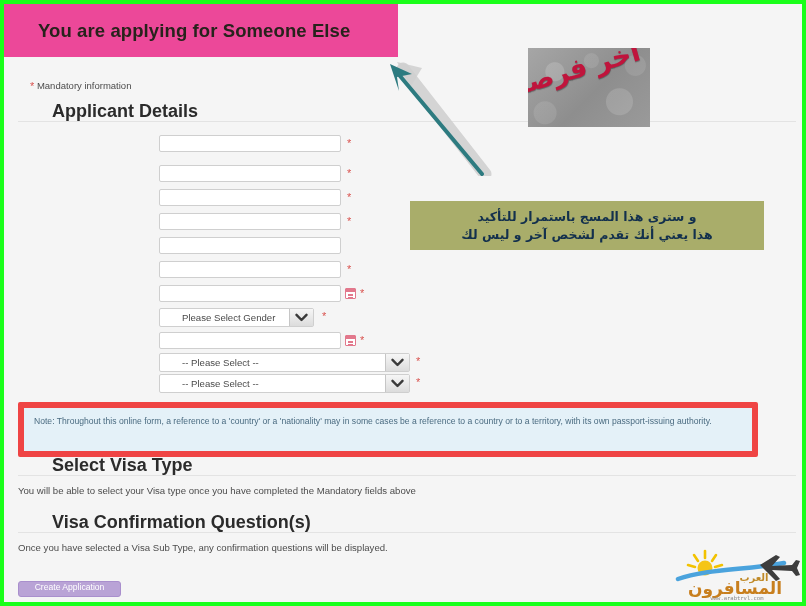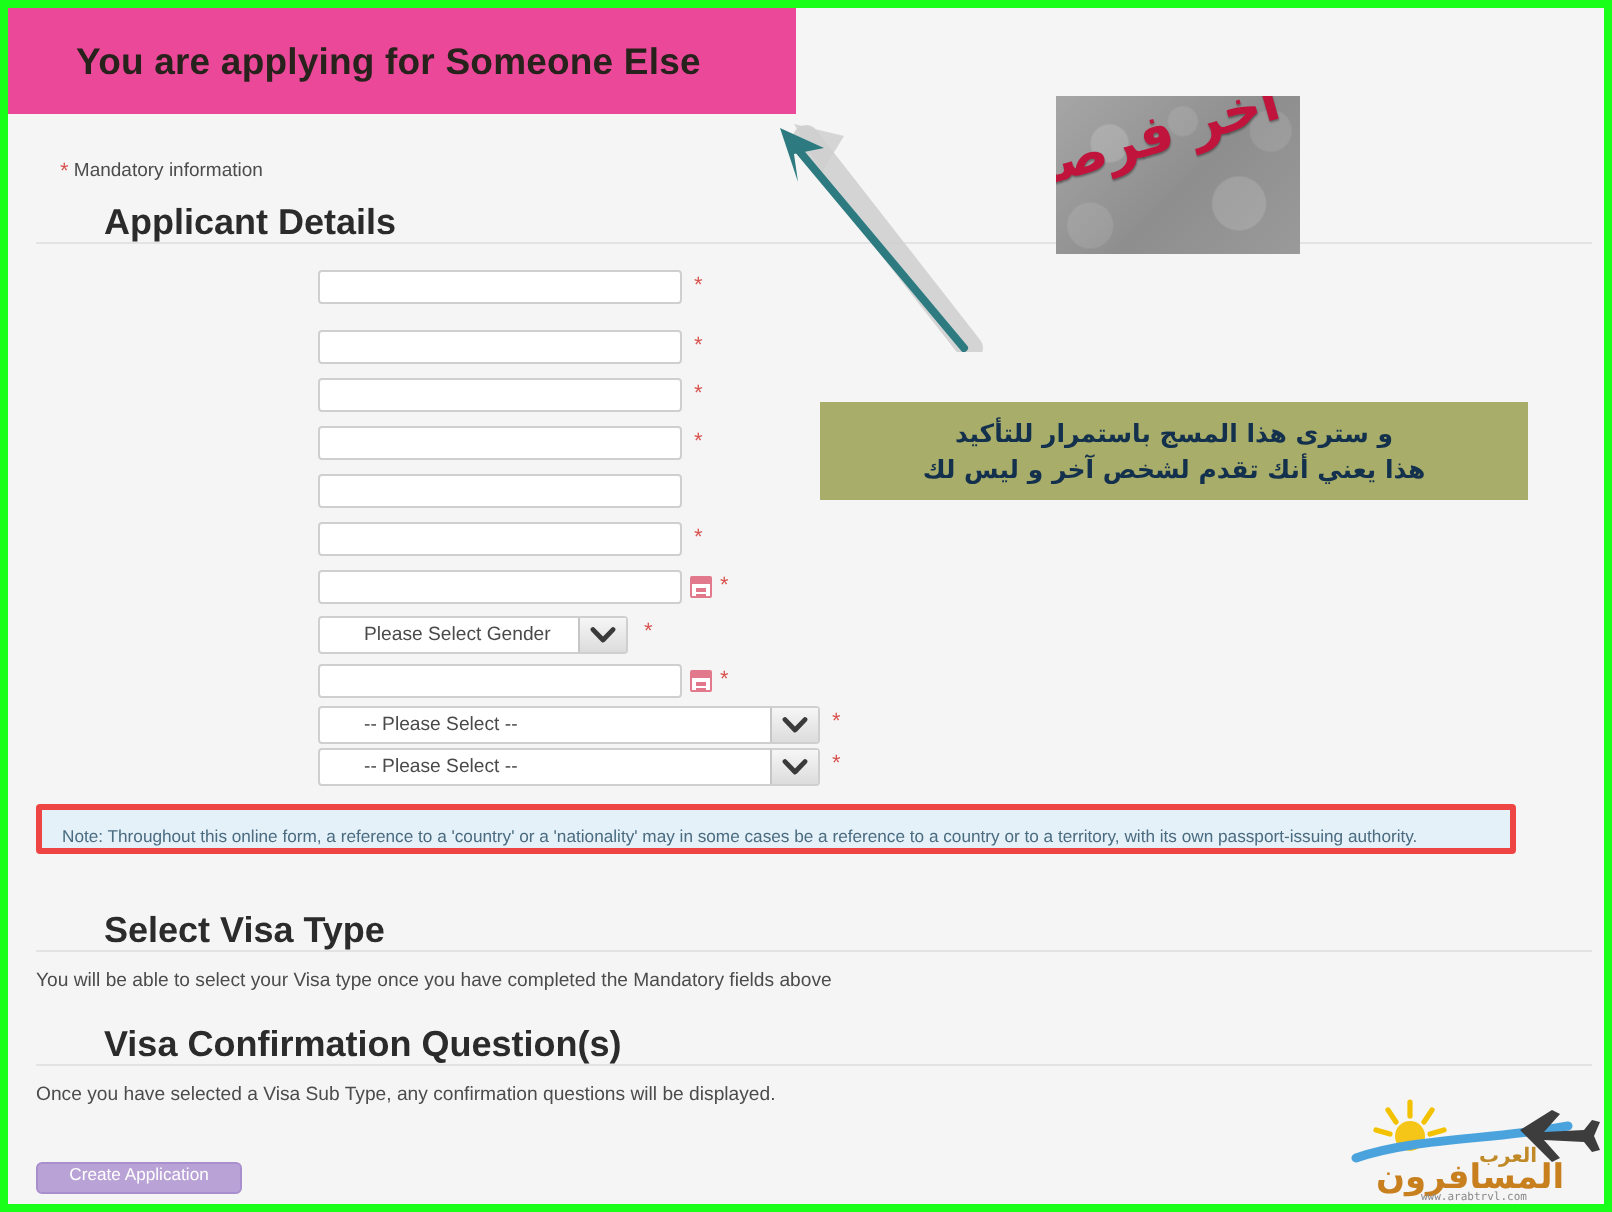--- a/index.html
+++ b/index.html
@@ -157,24 +157,24 @@
     background: #e2788c;
     box-shadow: 0 3px 0 #e2788c;
   }
 
   
   .note-box {
     position: absolute;
     left: 14px;
     top: 398px;
     width: 740px;
-    padding: 7px 10px 0 10px;
+    padding: 7px 10px 24px 10px;
     box-sizing: border-box;
     background: #e4f1f8;
-    border: 3px solid #ef4444;
+    border: 6px solid #ef4444;
     border-radius: 2px;
   }
   .note-text {
     font-size: 8.6px;
     line-height: 12px;
     color: #4a6b80;
   }
 
   
   .body-copy {

